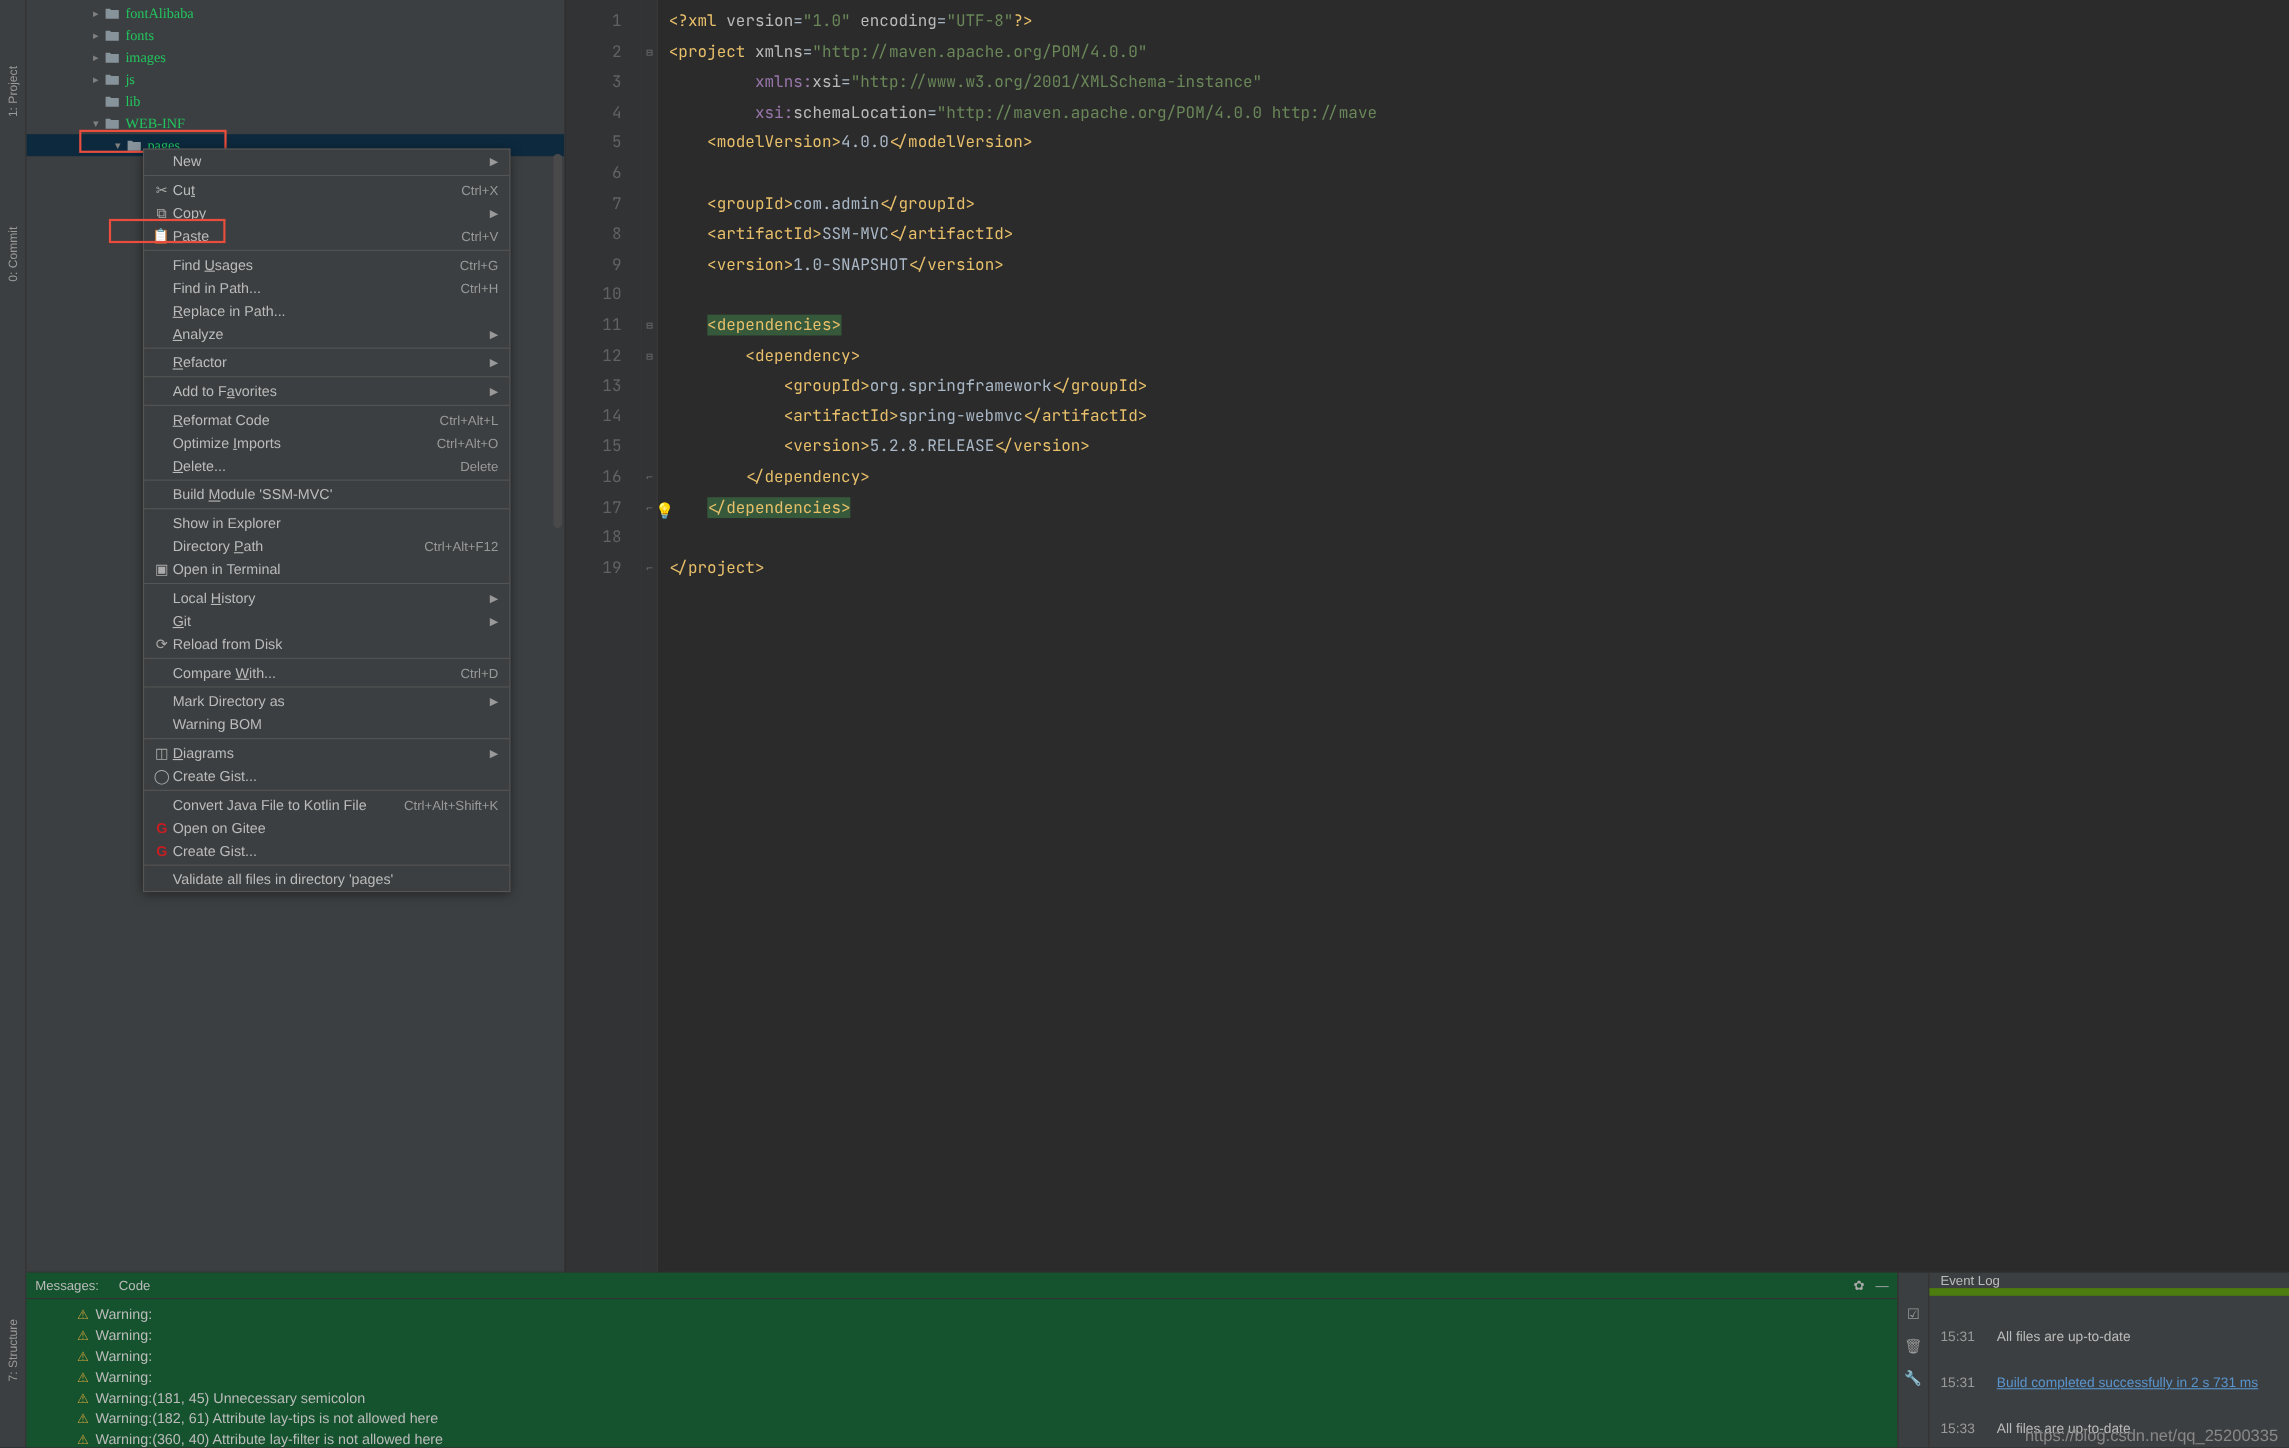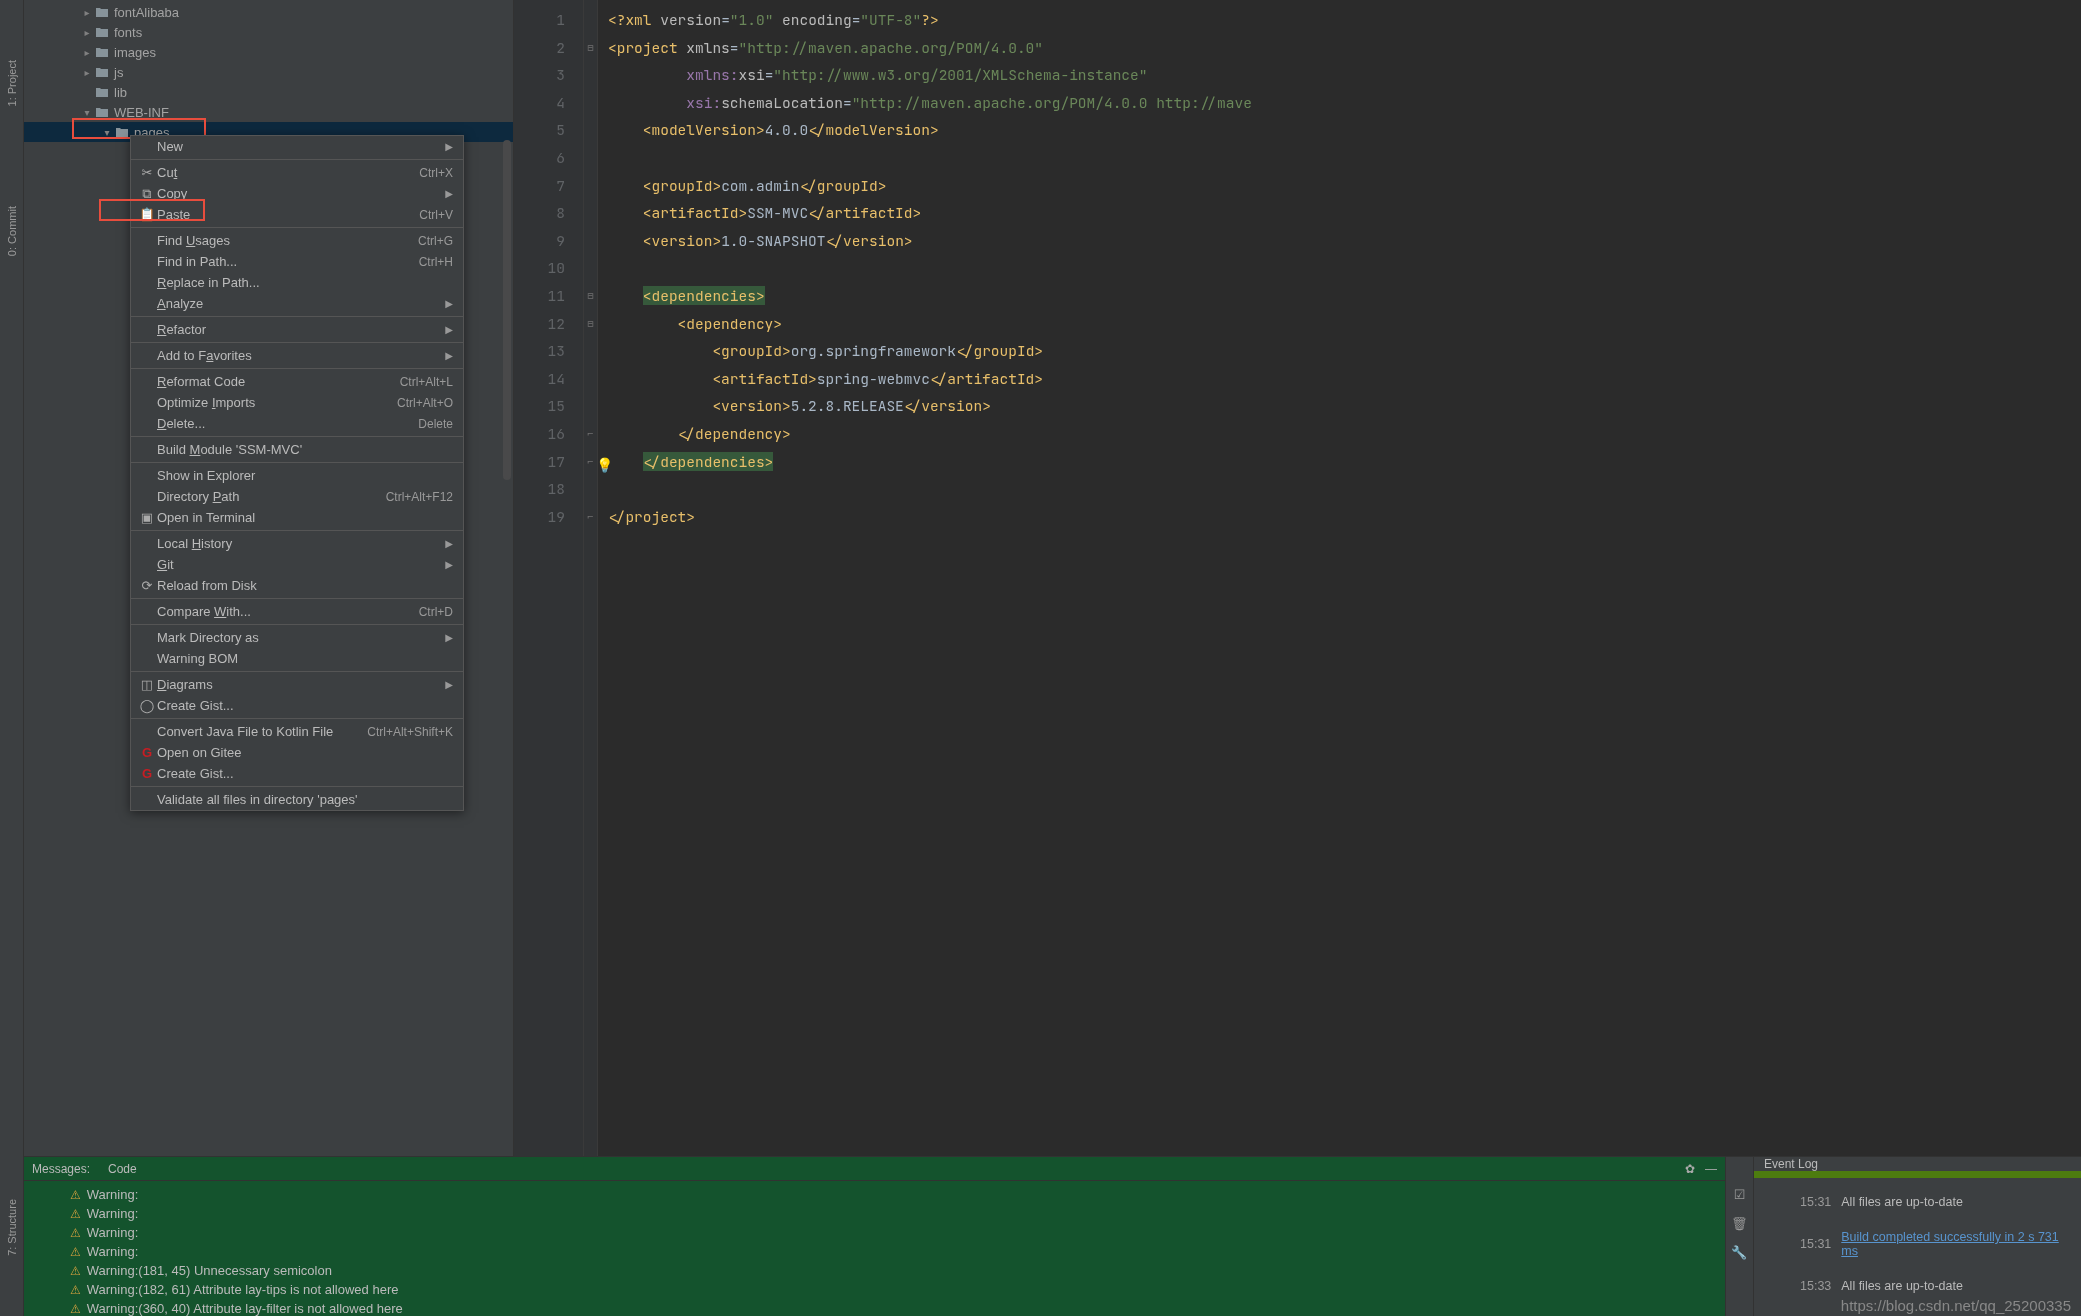--- a/index.html
+++ b/index.html
@@ -65,21 +65,21 @@
 .folder-icon svg { fill: #87939a; }
 .jsp-icon {
   width: 14px; height: 12px;
   background: linear-gradient(#4a8a3a, #3a7a2a);
   border-radius: 1px;
   position: relative;
   font-size: 7px;
   color: #fff;
   display:flex; align-items:center; justify-content:center;
 }
-.tree-label { color: #a3a3a3; }
+.tree-label { color: #22c55e; font-family: Liberation Serif, serif; }
 .indent-1 { padding-left: 56px; }
 .indent-2 { padding-left: 76px; }
 .indent-4 { padding-left: 112px; }
 .red-box {
   border: 2px solid #e84d3d;
   position: absolute;
   pointer-events: none;
 }
 .context-menu {
   position: absolute;
@@ -211,21 +211,21 @@
 }
 .el-icons {
   width: 28px;
   border-right: 1px solid #323232;
   display:flex; flex-direction:column; align-items:center;
   padding-top:30px; gap:14px; color:#999;
 }
 .el-content { flex:1; display:flex; flex-direction:column; }
 .el-header { height: 24px; display:flex; align-items:center; padding:0 10px; font-size:12px; border-bottom:7px solid #4d7c0f; }
 .el-body { flex:1; padding: 2px 10px; font-size: 12.5px; }
-.el-row { display:flex; gap:10px; height: 42px; align-items:center; padding-top:2px;margin-left:36px; }
+.el-row { display:flex; gap:20px; height: 42px; align-items:flex-end; padding-top:2px; }
 .el-time { color:#999; }
 .el-link { color: #5894ce; text-decoration: underline; }
 .watermark {
   position:absolute; bottom:2px; right:10px;
   font-size:15px; color:#888;
 }
 .scroll-thumb {
   position:absolute; right:2px; top:140px;
   width:8px; height:340px;
   background:#49494a; border-radius:4px;

